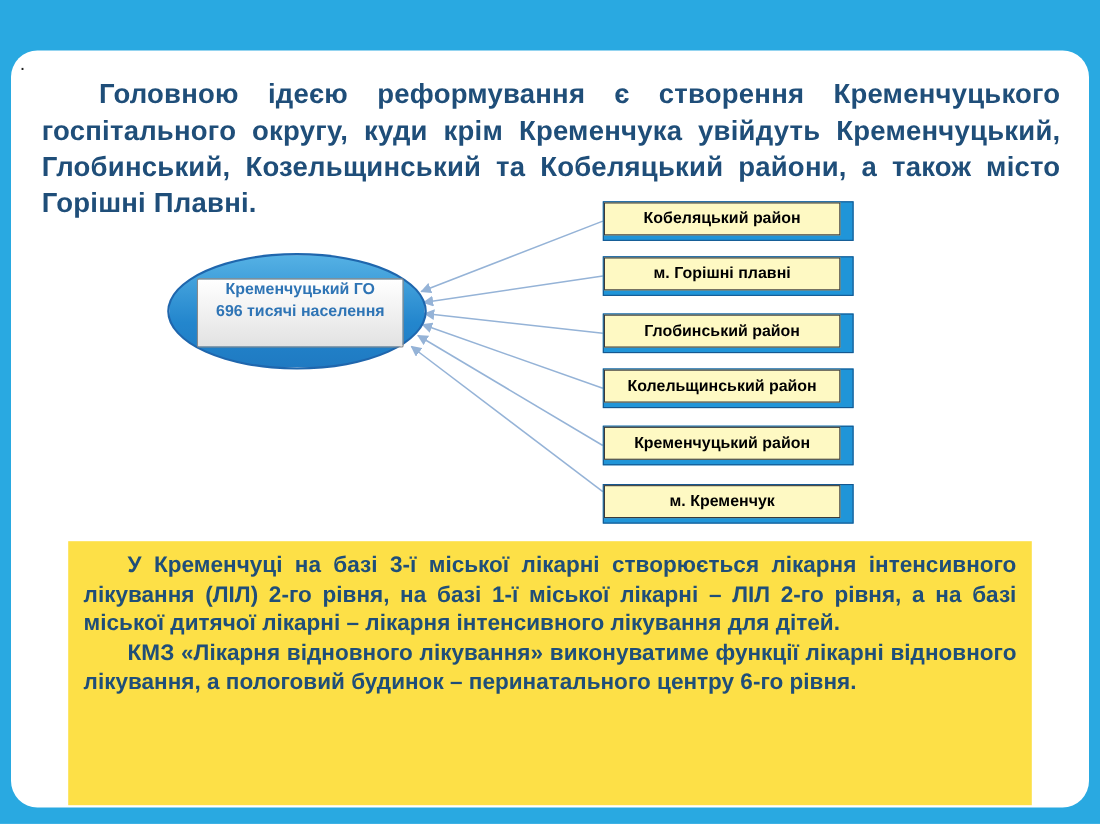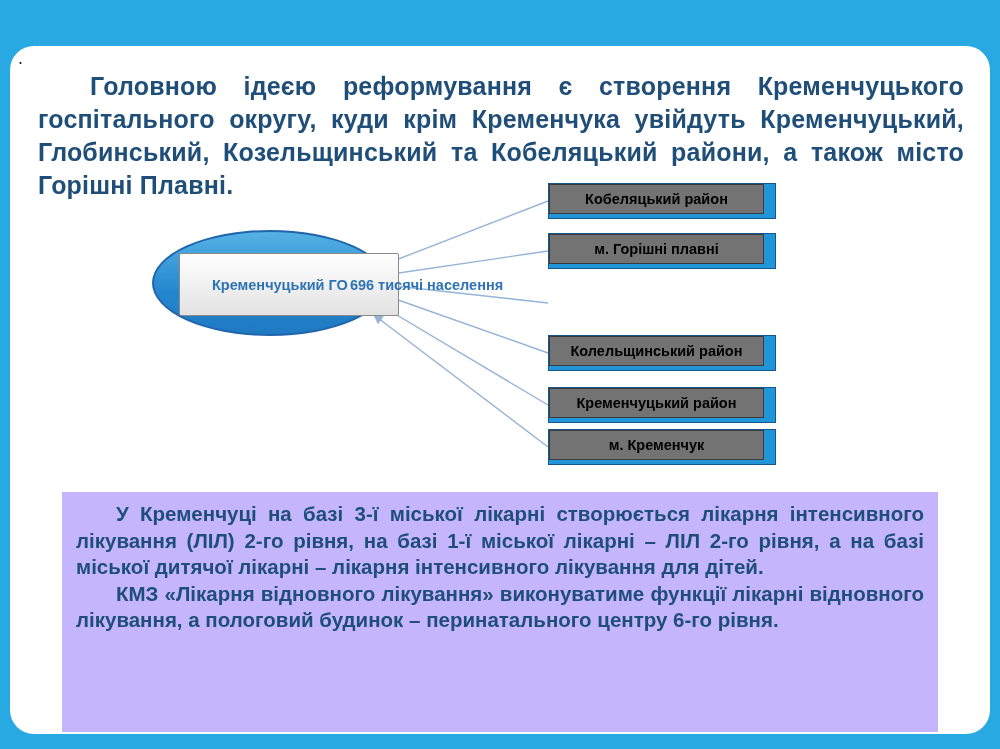--- a/index.html
+++ b/index.html
@@ -53,60 +53,59 @@
     box-sizing: border-box;
   }
   .hub-inner {
     position: absolute;
     left: 25px; top: 21px;
     width: 186px; height: 61px;
     background: linear-gradient(180deg, #FFFFFF 0%, #E2E2E2 100%);
     border: 1px solid #8A8A8A;
     border-radius: 2px;
     display: flex;
-    flex-direction: row;
+    flex-direction: column;
     align-items: center;
-    justify-content: space-between;
+    justify-content: flex-start;
     gap: 2px;
-    padding-left: 32px;
   }
   .hub-inner div {
     font-size: 14.5px;
     font-weight: 700;
     color: #2E74B5;
     line-height: 18px;
     white-space: nowrap;
   }
   .district {
     position: absolute;
     left: 538px;
     width: 228px; height: 36px;
     background: #2095D8;
     border: 1px solid #15578F;
     box-sizing: border-box;
   }
   .district-inner {
     position: absolute;
     left: 0; top: 0;
     width: 213px; height: 28px;
-    background: #737373;
+    background: #fef9c3;
     border: 1px solid #3B3B3B;
     display: flex;
     align-items: center;
     justify-content: center;
     font-size: 14.5px;
     font-weight: 700;
     color: #000000;
     white-space: nowrap;
   }
   .info {
     position: absolute;
     left: 52px; top: 446px;
     width: 876px; height: 240px;
-    background: #c4b5fd;
+    background: #fde047;
     box-sizing: border-box;
     padding: 9px 14px;
   }
   .info p {
     margin: 0;
     font-size: 20.5px;
     font-weight: 700;
     color: #1F4E79;
     text-align: justify;
     text-indent: 40px;
@@ -143,27 +142,30 @@
         <div>696 тисячі населення</div>
       </div>
     </div>
 
     <div class="district" style="top:137px">
       <div class="district-inner">Кобеляцький район</div>
     </div>
     <div class="district" style="top:187px">
       <div class="district-inner">м. Горішні плавні</div>
     </div>
+    <div class="district" style="top:239px">
+      <div class="district-inner">Глобинський район</div>
+    </div>
     <div class="district" style="top:289px">
       <div class="district-inner">Колельщинський район</div>
     </div>
     <div class="district" style="top:341px">
       <div class="district-inner">Кременчуцький район</div>
     </div>
-    <div class="district" style="top:383px">
+    <div class="district" style="top:394px">
       <div class="district-inner">м. Кременчук</div>
     </div>
 
     <div class="info">
       <p>У Кременчуці на базі 3-ї міської лікарні створюється лікарня інтенсивного лікування (ЛІЛ) 2-го рівня, на базі 1-ї міської лікарні – ЛІЛ 2-го рівня, а на базі міської дитячої лікарні – лікарня інтенсивного лікування для дітей.</p>
       <p>КМЗ «Лікарня відновного лікування» виконуватиме функції лікарні відновного лікування, а пологовий будинок – перинатального центру 6-го рівня.</p>
     </div>
 
   </div>
 </div>

